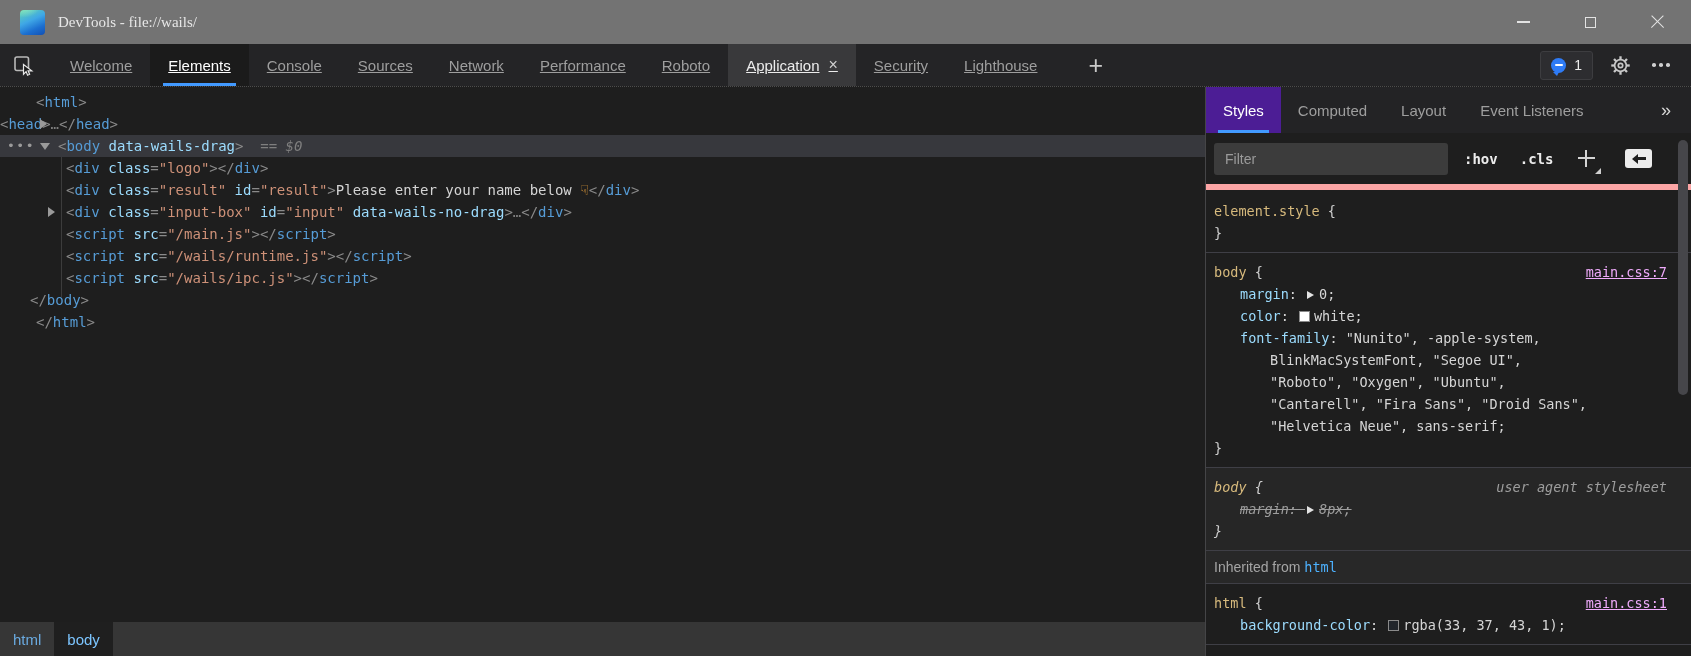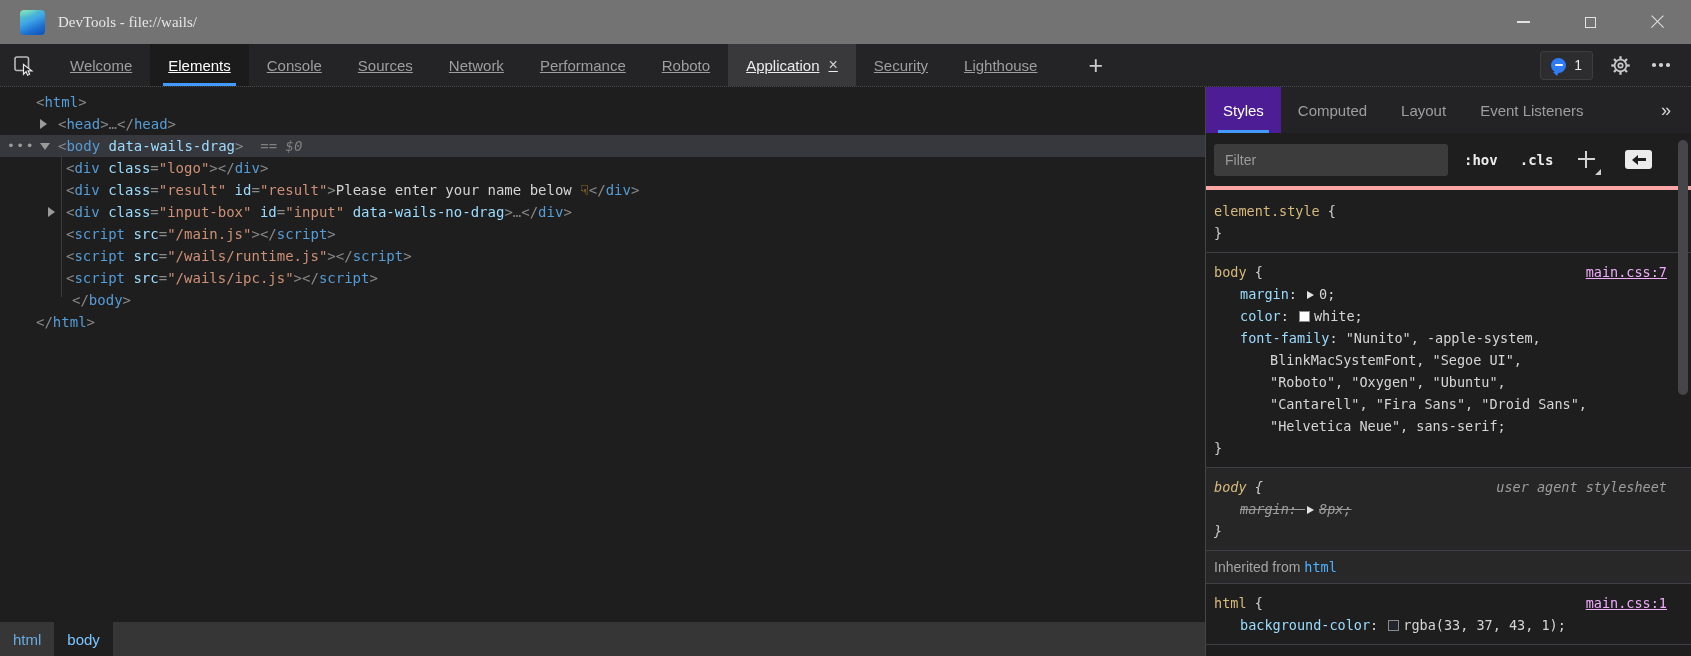--- a/index.html
+++ b/index.html
@@ -70,21 +70,21 @@
   .crumb.active { background: #1f1f1f; color: #7cc5ff; }
 
   
   .sb-tabs { height: 46px; display: flex; align-items: stretch; background: #232325; }
   .sb-tab { padding: 0 17px; display: flex; align-items: center; color: #9e9e9e; font-size: 15px; position: relative; white-space: nowrap; }
   .sb-tab.active { background: #4c1d95; color: #ffffff; }
   .sb-tab.active::after { content: ""; position: absolute; left: 12px; right: 12px; bottom: 0; height: 3px; background: #429aff; }
   .sb-more { margin-left: auto; display: flex; align-items: center; padding-right: 20px; color: #d6d6d6; font-size: 18px; }
 
   
-  .filter-row { height: 57px; display: flex; align-items: center; border-bottom: 4px solid #fca5a5; padding: 0 8px; }
+  .filter-row { height: 57px; display: flex; align-items: center; border-bottom: 6px solid #fca5a5; padding: 0 8px; }
   .filter-input { width: 234px; height: 32px; background: #3c3c3c; border: none; border-radius: 3px; color: #dddddd; padding: 0 11px; font-size: 14px; outline: none; }
   .filter-input::placeholder { color: #9b9b9b; }
   .toggles { display: flex; align-items: center; gap: 22px; margin-left: 16px; font-family: "DejaVu Sans Mono", monospace; font-size: 14px; color: #ececec; font-weight: bold; }
   .plus-btn { position: relative; width: 22px; height: 22px; }
   .plus-btn::before { content: ""; position: absolute; left: 10px; top: 2px; width: 1.6px; height: 17px; background: #d4d4d4; }
   .plus-btn::after { content: ""; position: absolute; left: 2.5px; top: 9.8px; width: 17px; height: 1.6px; background: #d4d4d4; }
   .plus-corner { position: absolute; right: -4px; bottom: -4px; width: 0; height: 0; border-left: 6px solid transparent; border-bottom: 6px solid #cfcfcf; }
   .pane-icon { width: 27px; height: 19px; background: #ececec; border-radius: 3px; position: relative; margin-left: 6px; }
   .pane-icon::before { content: ""; position: absolute; left: 7px; top: 4.5px; border-top: 5px solid transparent; border-bottom: 5px solid transparent; border-right: 6px solid #1e1e1e; }
   .pane-icon::after { content: ""; position: absolute; left: 12px; top: 7.8px; width: 9px; height: 3.4px; background: #1e1e1e; }
@@ -214,29 +214,29 @@
     </div>
   </div>
 </div>
 
 <div class="content">
 
   <div class="elements">
     <div class="tree" id="dom-tree">
       <div class="guide"></div>
     <div class="trow" style="padding-left: 36px;"><span class="t-pun">&lt;</span><span class="t-tag">html</span><span class="t-pun">&gt;</span></div>
-        <div class="trow" style="padding-left: 58px;"><span class="tarrow right" style="left: 40px;"></span><span class="t-pun">&lt;</span><span class="t-tag">head</span><span class="t-pun">&gt;</span><span class="t-dim">…</span><span class="t-pun">&lt;/</span><span class="t-tag">head</span><span class="t-pun">&gt;</span></div>
+        <div class="trow" style=""><span class="tarrow right" style="left: 40px;"></span><span class="t-pun">&lt;</span><span class="t-tag">head</span><span class="t-pun">&gt;</span><span class="t-dim">…</span><span class="t-pun">&lt;/</span><span class="t-tag">head</span><span class="t-pun">&gt;</span></div>
         <div class="trow sel" style="padding-left: 58px;"><span class="gdots">•••</span><span class="tarrow down" style="left: 40px;"></span><span class="t-pun">&lt;</span><span class="t-tag">body</span><span class="t-attr"> data-wails-drag</span><span class="t-pun">&gt;</span><span class="t-dim">  == </span><span class="t-dimi">$0</span></div>
         <div class="trow" style="padding-left: 66px;"><span class="t-pun">&lt;</span><span class="t-tag">div</span><span class="t-attr"> class</span><span class="t-pun">=</span><span class="t-str">"logo"</span><span class="t-pun">&gt;&lt;/</span><span class="t-tag">div</span><span class="t-pun">&gt;</span></div>
         <div class="trow" style="padding-left: 66px;"><span class="t-pun">&lt;</span><span class="t-tag">div</span><span class="t-attr"> class</span><span class="t-pun">=</span><span class="t-str">"result"</span><span class="t-attr"> id</span><span class="t-pun">=</span><span class="t-str">"result"</span><span class="t-pun">&gt;</span><span class="t-txt">Please enter your name below </span><span class="t-emoji">☟</span><span class="t-pun">&lt;/</span><span class="t-tag">div</span><span class="t-pun">&gt;</span></div>
         <div class="trow" style="padding-left: 66px;"><span class="tarrow right" style="left: 48px;"></span><span class="t-pun">&lt;</span><span class="t-tag">div</span><span class="t-attr"> class</span><span class="t-pun">=</span><span class="t-str">"input-box"</span><span class="t-attr"> id</span><span class="t-pun">=</span><span class="t-str">"input"</span><span class="t-attr"> data-wails-no-drag</span><span class="t-pun">&gt;</span><span class="t-dim">…</span><span class="t-pun">&lt;/</span><span class="t-tag">div</span><span class="t-pun">&gt;</span></div>
         <div class="trow" style="padding-left: 66px;"><span class="t-pun">&lt;</span><span class="t-tag">script</span><span class="t-attr"> src</span><span class="t-pun">=</span><span class="t-str">"/main.js"</span><span class="t-pun">&gt;&lt;/</span><span class="t-tag">script</span><span class="t-pun">&gt;</span></div>
         <div class="trow" style="padding-left: 66px;"><span class="t-pun">&lt;</span><span class="t-tag">script</span><span class="t-attr"> src</span><span class="t-pun">=</span><span class="t-str">"/wails/runtime.js"</span><span class="t-pun">&gt;&lt;/</span><span class="t-tag">script</span><span class="t-pun">&gt;</span></div>
         <div class="trow" style="padding-left: 66px;"><span class="t-pun">&lt;</span><span class="t-tag">script</span><span class="t-attr"> src</span><span class="t-pun">=</span><span class="t-str">"/wails/ipc.js"</span><span class="t-pun">&gt;&lt;/</span><span class="t-tag">script</span><span class="t-pun">&gt;</span></div>
-        <div class="trow" style="padding-left: 72px;"><span class="t-pun">&lt;/</span><span class="t-tag">body</span><span class="t-pun">&gt;</span></div>
+        <div class="trow" style="padding-left: 30px;"><span class="t-pun">&lt;/</span><span class="t-tag">body</span><span class="t-pun">&gt;</span></div>
         <div class="trow" style="padding-left: 36px;"><span class="t-pun">&lt;/</span><span class="t-tag">html</span><span class="t-pun">&gt;</span></div>
       </div>
     <div class="breadcrumb" id="crumbs">
         <div class="crumb">html</div>
         <div class="crumb active">body</div>
       </div>
   </div>
 
   <div class="vdiv"></div>
 

